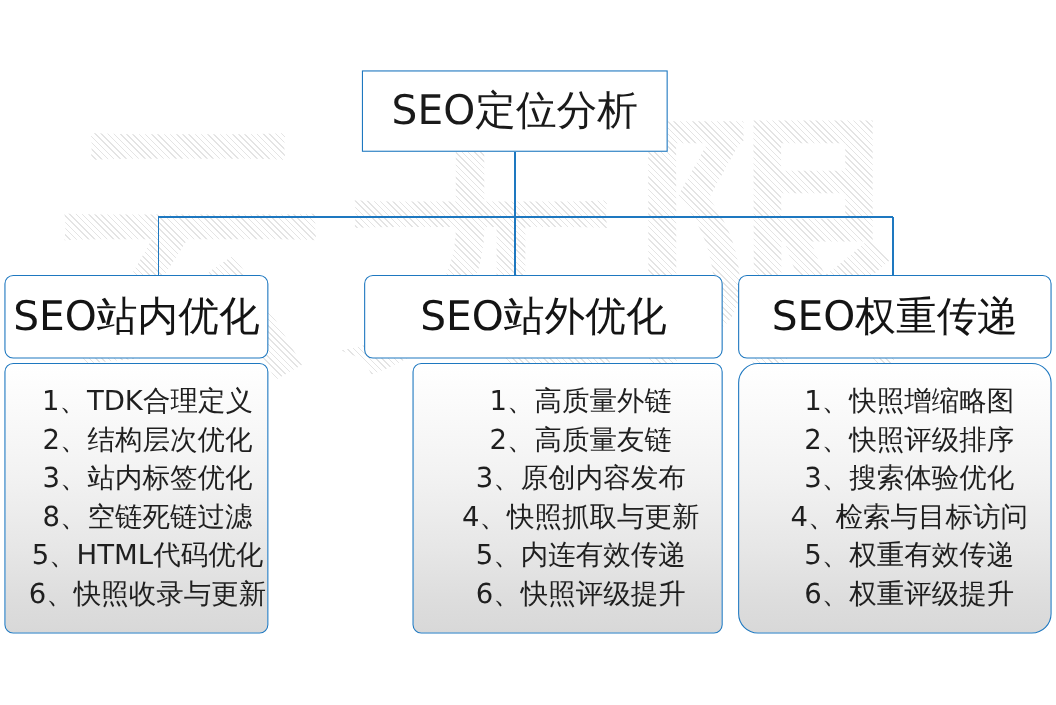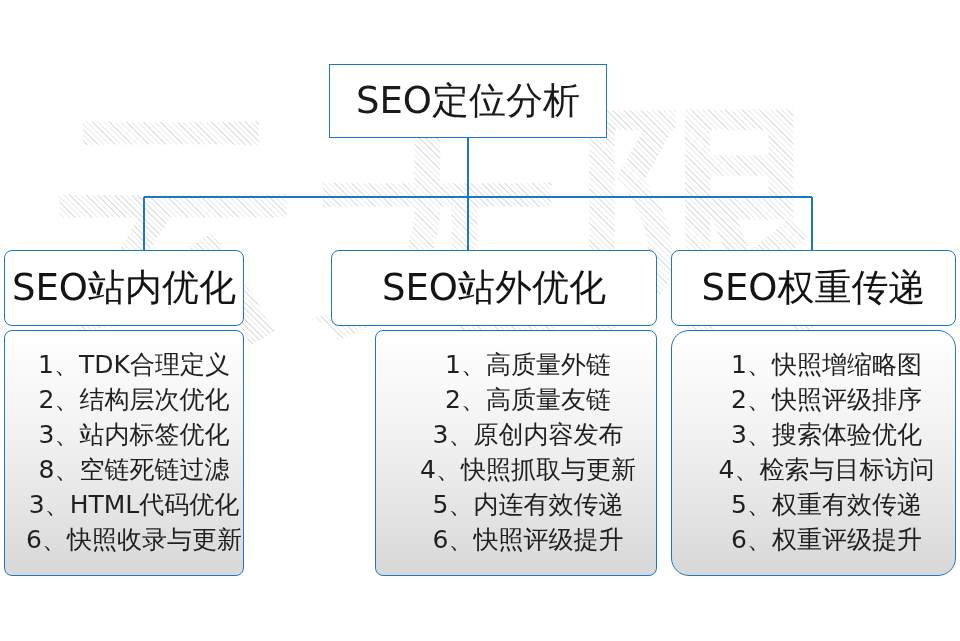--- a/index.html
+++ b/index.html
@@ -171,21 +171,21 @@
   <div class="branch branch-1">
     <div class="branch-header">
       <span class="branch-header-label">SEO站内优化</span>
     </div>
     <div class="branch-body">
       <ul class="branch-list">
         <li>1、TDK合理定义</li>
         <li>2、结构层次优化</li>
         <li>3、站内标签优化</li>
         <li>8、空链死链过滤</li>
-        <li>3、HTML代码优化</li>
+        <li>5、HTML代码优化</li>
         <li>6、快照收录与更新</li>
       </ul>
     </div>
   </div>
 
   <div class="branch branch-2">
     <div class="branch-header">
       <span class="branch-header-label">SEO站外优化</span>
     </div>
     <div class="branch-body">

